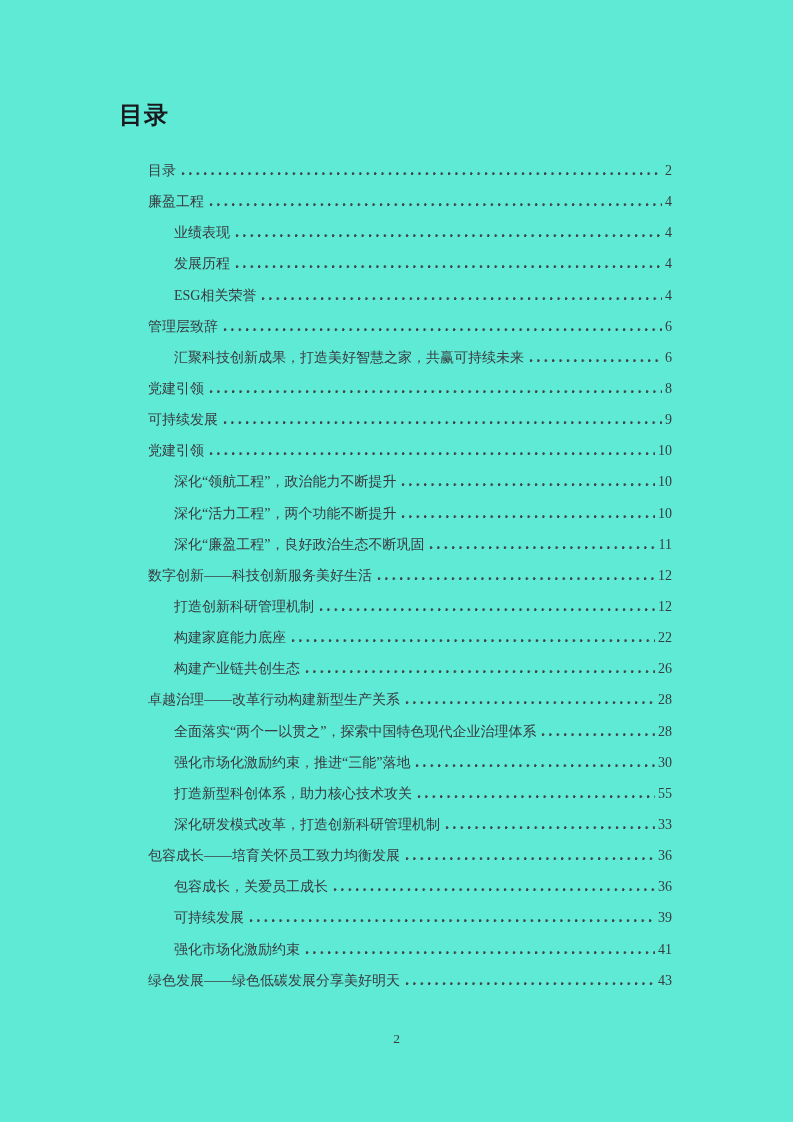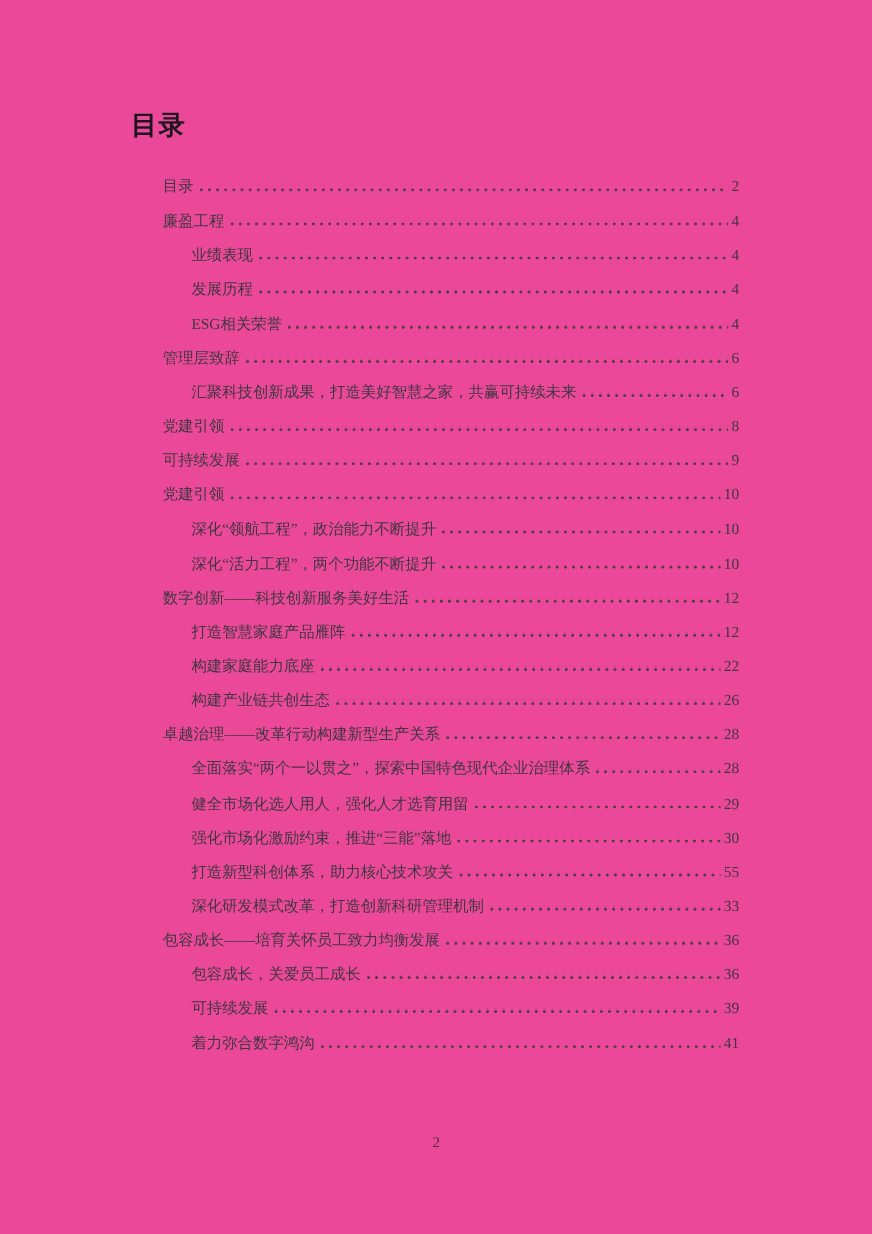--- a/index.html
+++ b/index.html
@@ -4,21 +4,21 @@
 <style>
   html, body {
     margin: 0;
     padding: 0;
     background: #ffffff;
   }
   .page {
     position: relative;
     width: 793px;
     height: 1122px;
-    background: #ec4899;
+    background: #5eead4;
     overflow: hidden;
     font-family: "Liberation Serif", "DejaVu Serif", serif;
     color: #3a3a41;
   }
   .doc-title {
     position: absolute;
     left: 119px;
     top: 100px;
     margin: 0;
     font-family: "Liberation Sans", "DejaVu Sans", sans-serif;
@@ -145,29 +145,34 @@
     <span class="leader"></span>
     <span class="entry-page">10</span>
   </div>
 
   <div class="toc-row level-2">
     <span class="entry-label">深化“活力工程”，两个功能不断提升</span>
     <span class="leader"></span>
     <span class="entry-page">10</span>
   </div>
 
+  <div class="toc-row level-2">
+    <span class="entry-label">深化“廉盈工程”，良好政治生态不断巩固</span>
+    <span class="leader"></span>
+    <span class="entry-page">11</span>
+  </div>
 
   <div class="toc-row level-1">
     <span class="entry-label">数字创新——科技创新服务美好生活</span>
     <span class="leader"></span>
     <span class="entry-page">12</span>
   </div>
 
   <div class="toc-row level-2">
-    <span class="entry-label">打造智慧家庭产品雁阵</span>
+    <span class="entry-label">打造创新科研管理机制</span>
     <span class="leader"></span>
     <span class="entry-page">12</span>
   </div>
 
   <div class="toc-row level-2">
     <span class="entry-label">构建家庭能力底座</span>
     <span class="leader"></span>
     <span class="entry-page">22</span>
   </div>
 
@@ -182,25 +187,20 @@
     <span class="leader"></span>
     <span class="entry-page">28</span>
   </div>
 
   <div class="toc-row level-2">
     <span class="entry-label">全面落实“两个一以贯之”，探索中国特色现代企业治理体系</span>
     <span class="leader"></span>
     <span class="entry-page">28</span>
   </div>
 
-  <div class="toc-row level-2">
-    <span class="entry-label">健全市场化选人用人，强化人才选育用留</span>
-    <span class="leader"></span>
-    <span class="entry-page">29</span>
-  </div>
 
   <div class="toc-row level-2">
     <span class="entry-label">强化市场化激励约束，推进“三能”落地</span>
     <span class="leader"></span>
     <span class="entry-page">30</span>
   </div>
 
   <div class="toc-row level-2">
     <span class="entry-label">打造新型科创体系，助力核心技术攻关</span>
     <span class="leader"></span>
@@ -225,22 +225,27 @@
     <span class="entry-page">36</span>
   </div>
 
   <div class="toc-row level-2">
     <span class="entry-label">可持续发展</span>
     <span class="leader"></span>
     <span class="entry-page">39</span>
   </div>
 
   <div class="toc-row level-2">
-    <span class="entry-label">着力弥合数字鸿沟</span>
+    <span class="entry-label">强化市场化激励约束</span>
     <span class="leader"></span>
     <span class="entry-page">41</span>
   </div>
 
+  <div class="toc-row level-1">
+    <span class="entry-label">绿色发展——绿色低碳发展分享美好明天</span>
+    <span class="leader"></span>
+    <span class="entry-page">43</span>
+  </div>
 </div>
 
   <div class="footer-pagenum">2</div>
 
 </div>
 
 </body></html>

